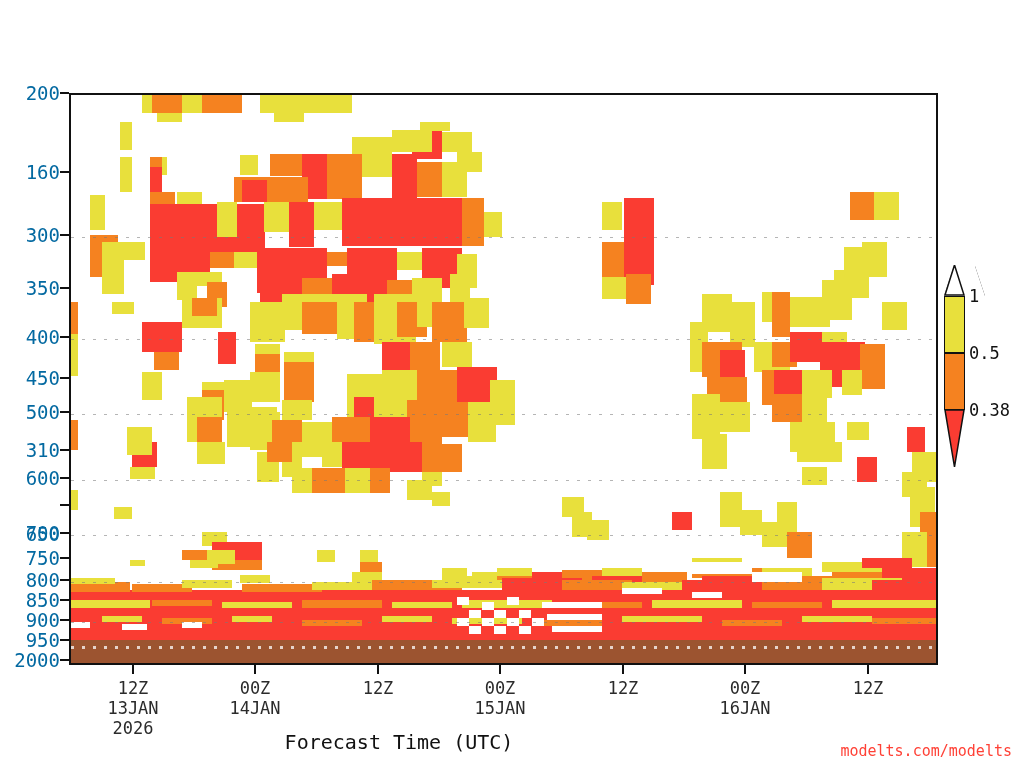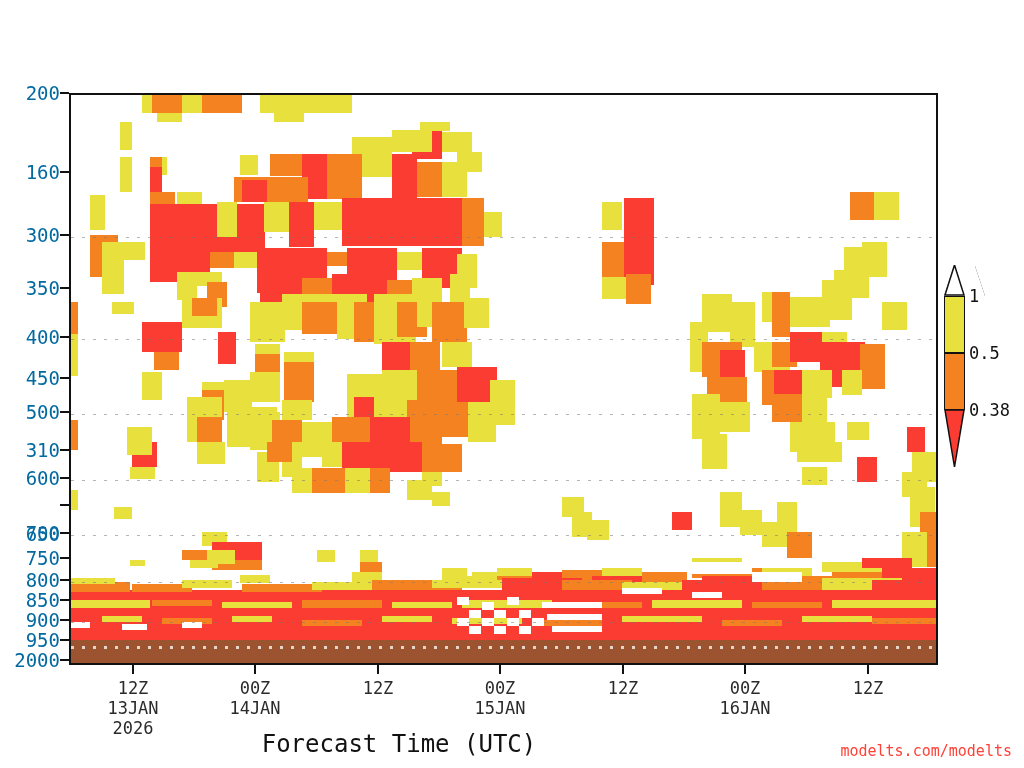--- a/index.html
+++ b/index.html
@@ -37,21 +37,21 @@
   #y-labels{position:absolute;left:0;top:0;width:60px;height:768px;}
   .ytick{position:absolute;left:60px;width:9px;height:2px;background:#111;
     transform:translateY(-1px);}
 
   .xtick{position:absolute;width:2px;height:9px;background:#111;top:665px;}
   .xtick-label{position:absolute;top:678px;text-align:center;font-size:17px;
     color:#2b2b2b;font-family:"DejaVu Sans Mono",monospace;
     transform:translateX(-50%);white-space:nowrap;line-height:20px;}
 
   #x-axis-title{position:absolute;left:69px;top:730px;width:660px;
-    text-align:center;font-size:24px;color:#111;
+    text-align:center;font-size:20px;color:#111;
     font-family:"DejaVu Sans Mono",monospace;}
 
   #watermark{position:absolute;right:12px;top:742px;font-size:15px;
     color:#FF4136;font-family:"DejaVu Sans Mono",monospace;}
 
   
   #colorbar{position:absolute;left:944px;top:296px;width:21px;height:172px;}
   .cb-seg{position:absolute;left:0;width:21px;border:1.5px solid #111;
     box-sizing:border-box;}
   .cb-arrow{position:absolute;left:0;width:21px;height:0;}

